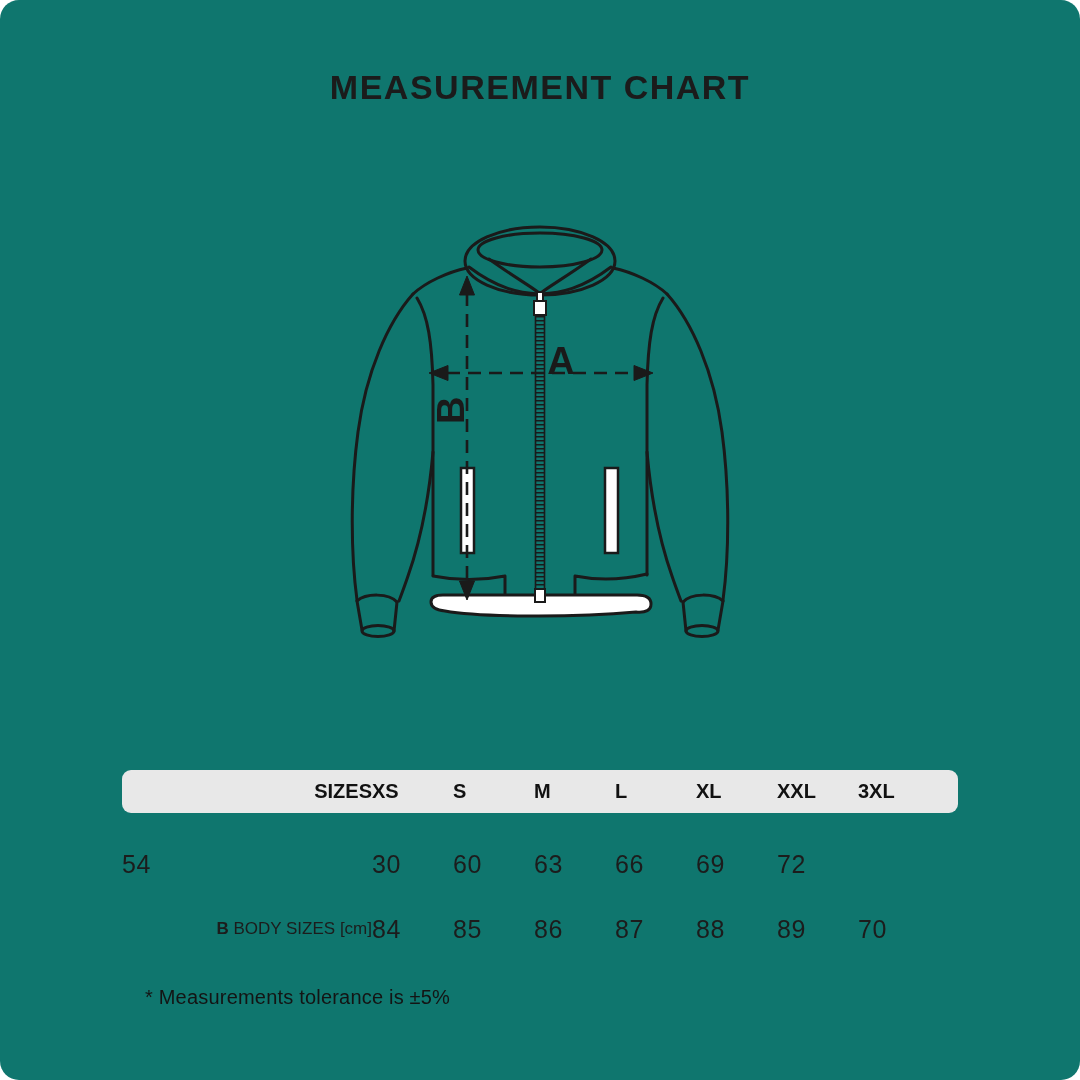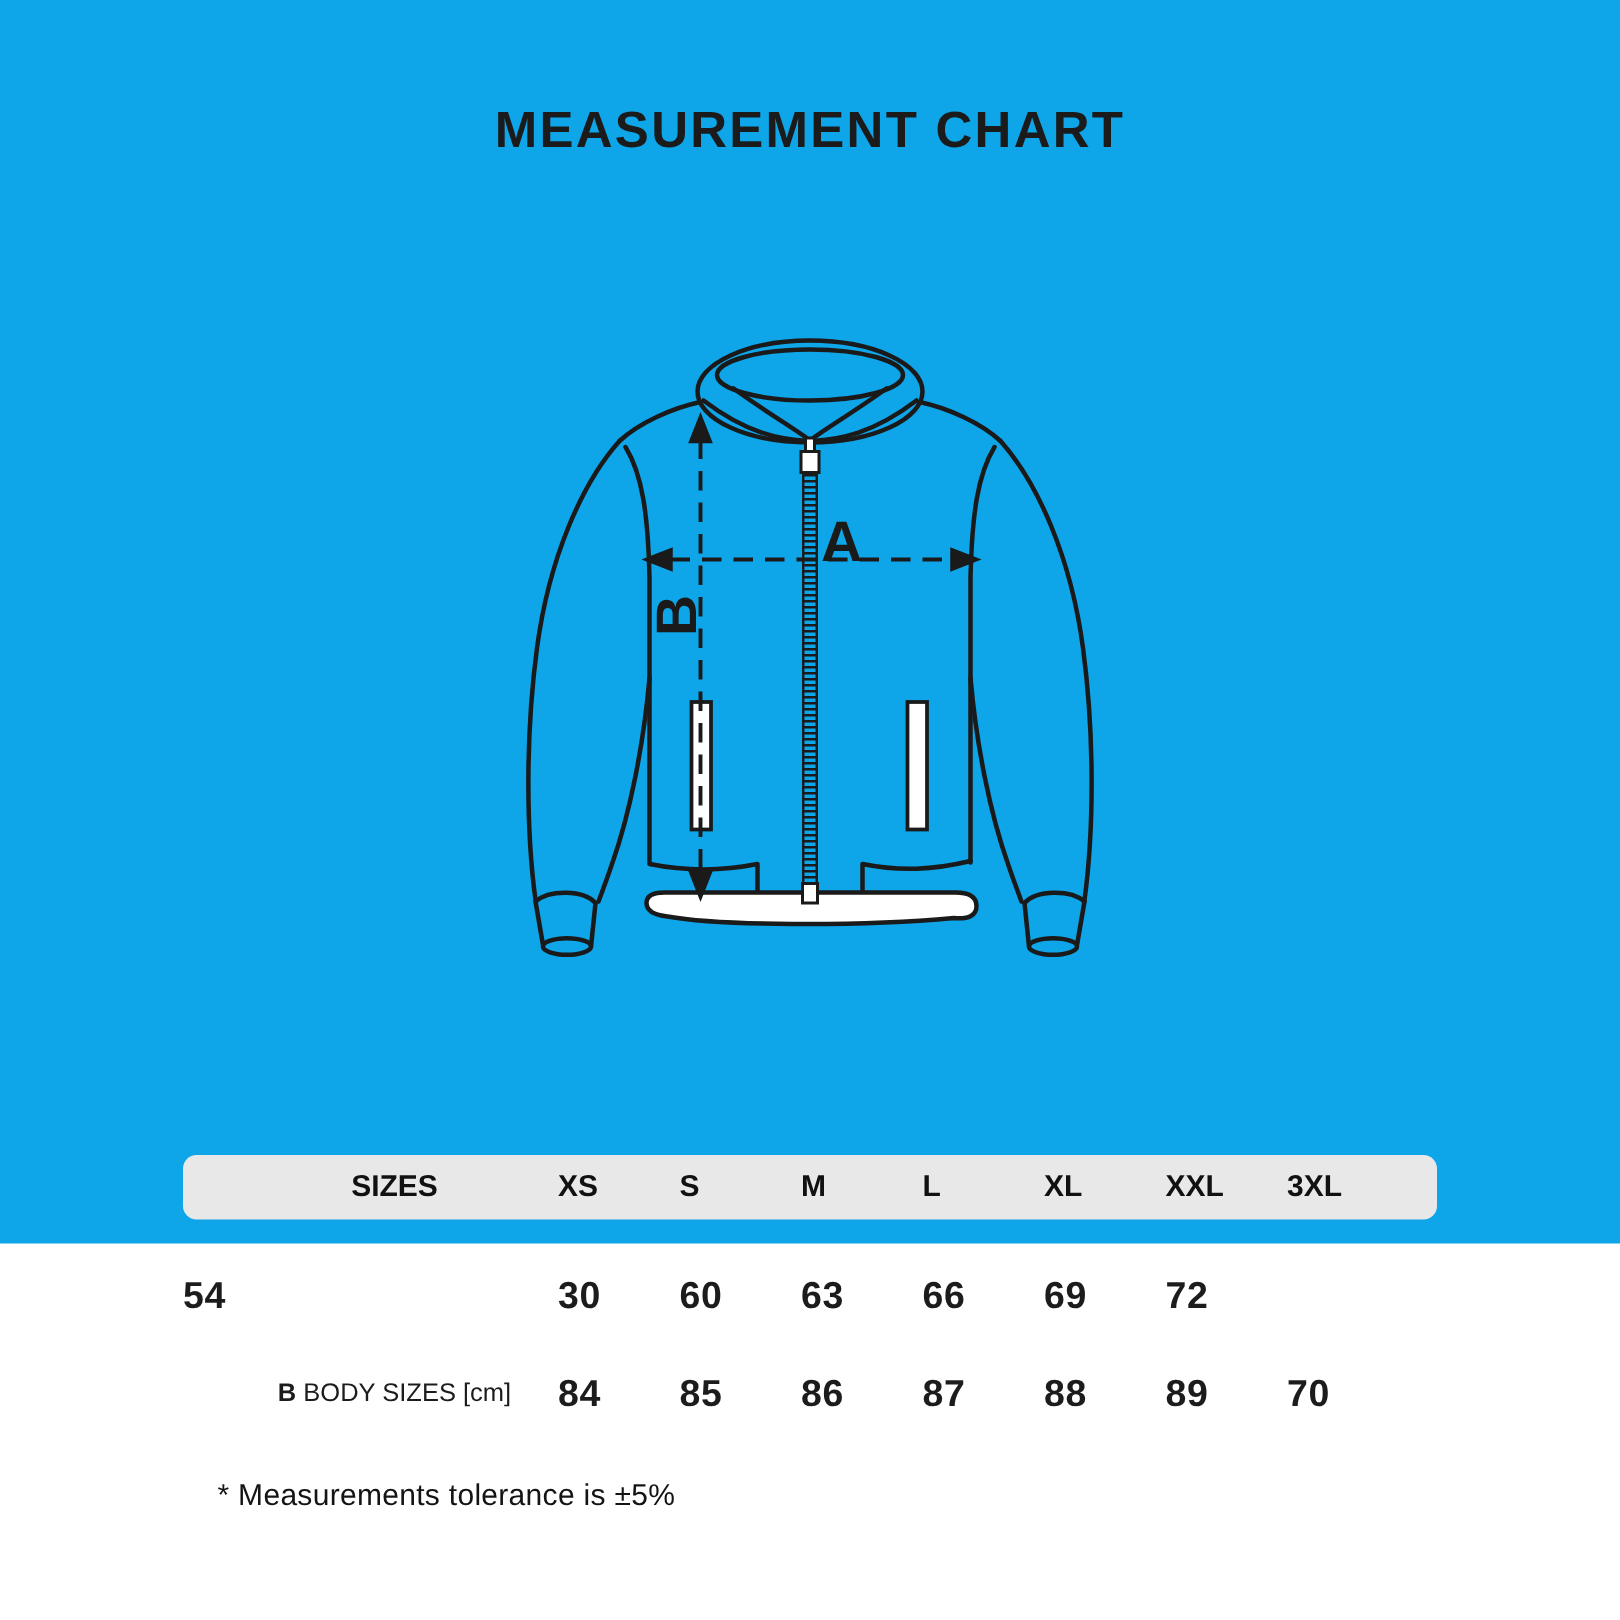--- a/index.html
+++ b/index.html
@@ -1,47 +1,47 @@
 <!DOCTYPE html>
 <html><head>
 <meta charset="utf-8">
 <style>
   html,body{margin:0;padding:0;}
   body{
     width:1080px;height:1080px;background:#ffffff;
     font-family:"Liberation Sans","DejaVu Sans",sans-serif;
     color:#1b1b1b;overflow:hidden;position:relative;
   }
-  .canvas{position:absolute;inset:0;width:1080px;height:829px;background:#0ea5e9;}
+  .canvas{position:absolute;inset:0;width:1080px;height:1080px;background:#0f766e;border-radius:19px;}
 
   .page-title{
     position:absolute;top:68px;left:0;width:1080px;
     text-align:center;font-size:34px;font-weight:bold;
     letter-spacing:1.5px;color:#1b1b1b;margin:0;
   }
 
   .diagram-svg{position:absolute;left:0;top:0;width:1080px;height:700px;}
 
   .size-table{position:absolute;left:122px;top:770px;width:836px;}
   .trow{
     display:grid;
     grid-template-columns:250px repeat(7,81px);
     align-items:center;
   }
   .thead{
     height:43px;background:#e8e8e8;border-radius:9px;
     font-weight:bold;font-size:20px;color:#111;
   }
   .cell{text-align:left;}
-  .label-cell{text-align:center;padding-left:32px;}
+  .label-cell{text-align:right;padding-left:32px;}
   .data-row{height:50px;font-size:17px;color:#1c1c1c;}
   .row-a{margin-top:26px;}
   .row-b{margin-top:15px;}
   .row-key{font-weight:bold;}
-  .val-cell{font-size:25px;font-weight:700;color:#1c1c1c;letter-spacing:0.5px;}
+  .val-cell{font-size:25px;font-weight:400;color:#1c1c1c;letter-spacing:0.5px;}
 
   .footnote{
     position:absolute;left:145px;top:986px;
     font-size:20px;color:#141414;letter-spacing:0.2px;
   }
 </style>
 </head>
 <body>
 
 <div class="canvas">

